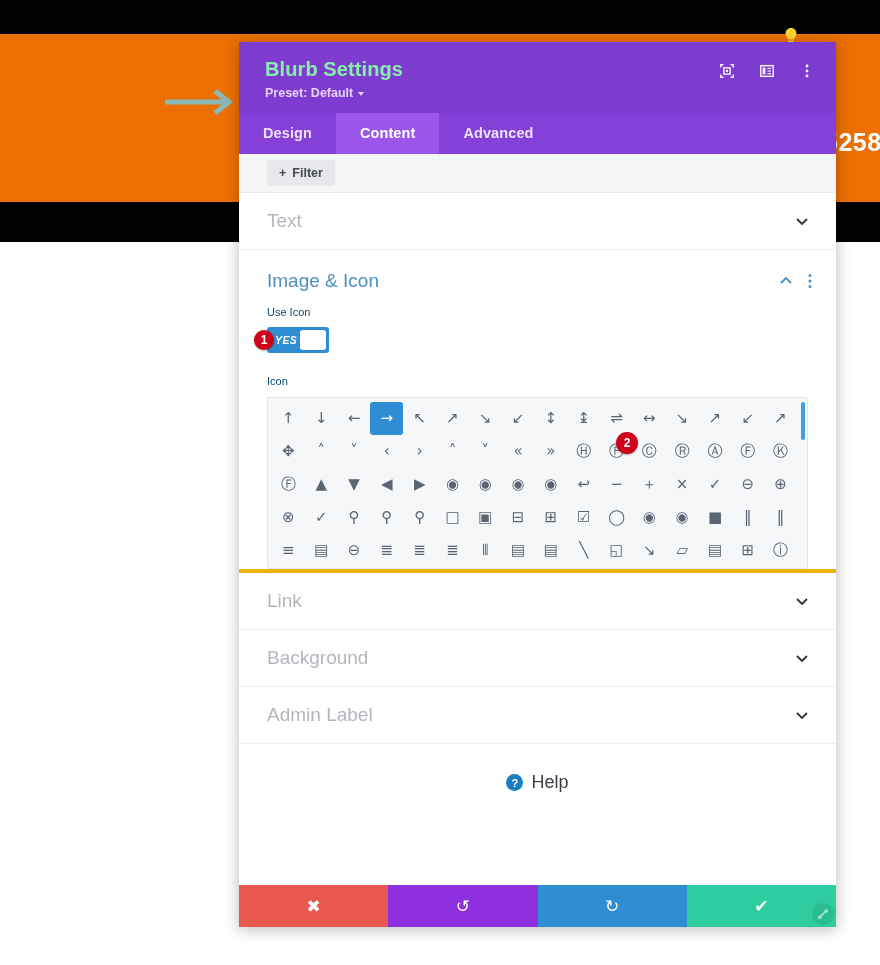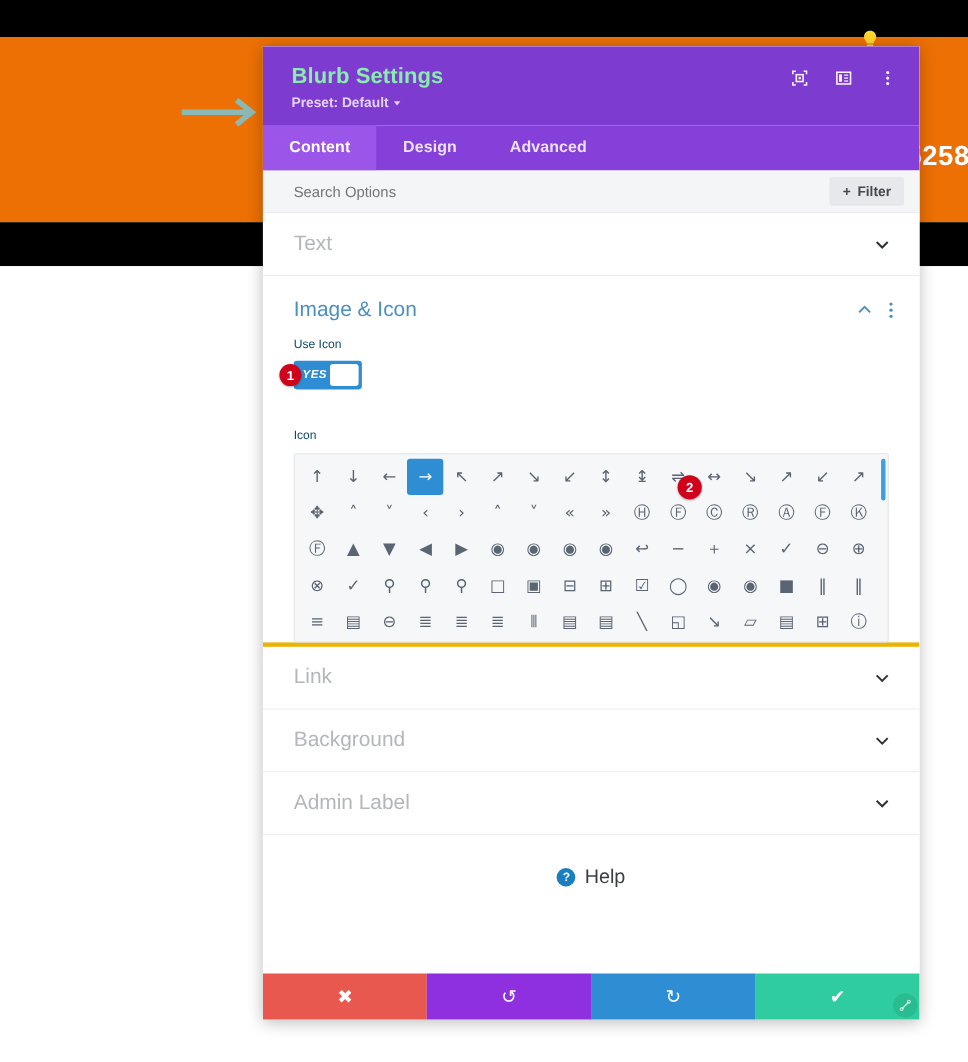--- a/index.html
+++ b/index.html
@@ -211,27 +211,26 @@
           <svg viewBox="0 0 18 18" width="16" height="16">
             <circle cx="9" cy="3.4" r="1.6" fill="#fff"></circle>
             <circle cx="9" cy="9" r="1.6" fill="#fff"></circle>
             <circle cx="9" cy="14.6" r="1.6" fill="#fff"></circle>
           </svg>
         </span>
       </div>
     </div>
 
     <div class="tabs">
+      <div class="tab">Design</div>
       <div class="tab active">Content</div>
-      <div class="tab">Design</div>
       <div class="tab">Advanced</div>
     </div>
 
     <div class="searchbar">
-      <input class="search-input" type="text" placeholder="Search Options" style="">
       <div class="filter-btn">
         <span>+</span>
         <span>Filter</span>
       </div>
     </div>
 
     <div class="modal-body">
 
       <div class="accordion">
         <span class="accordion-title">Text</span>
@@ -259,21 +258,21 @@
           <div class="field-label">Use Icon</div>
           <div class="toggle-wrap">
             <div class="badge badge-1">1</div>
             <div class="toggle">
               <span class="toggle-text">YES</span>
               <span class="toggle-knob"></span>
             </div>
           </div>
         </div>
 
-        <div class="field" style="margin-top:36px">
+        <div class="field" style="margin-top:22px">
           <div class="field-label">Icon</div>
         </div>
         <div class="icon-grid-wrap">
           <div class="icon-grid" id="icon-grid">
               <div class="icon-cell">↑</div>
               <div class="icon-cell">↓</div>
               <div class="icon-cell">←</div>
               <div class="icon-cell sel">→</div>
               <div class="icon-cell">↖</div>
               <div class="icon-cell">↗</div>

